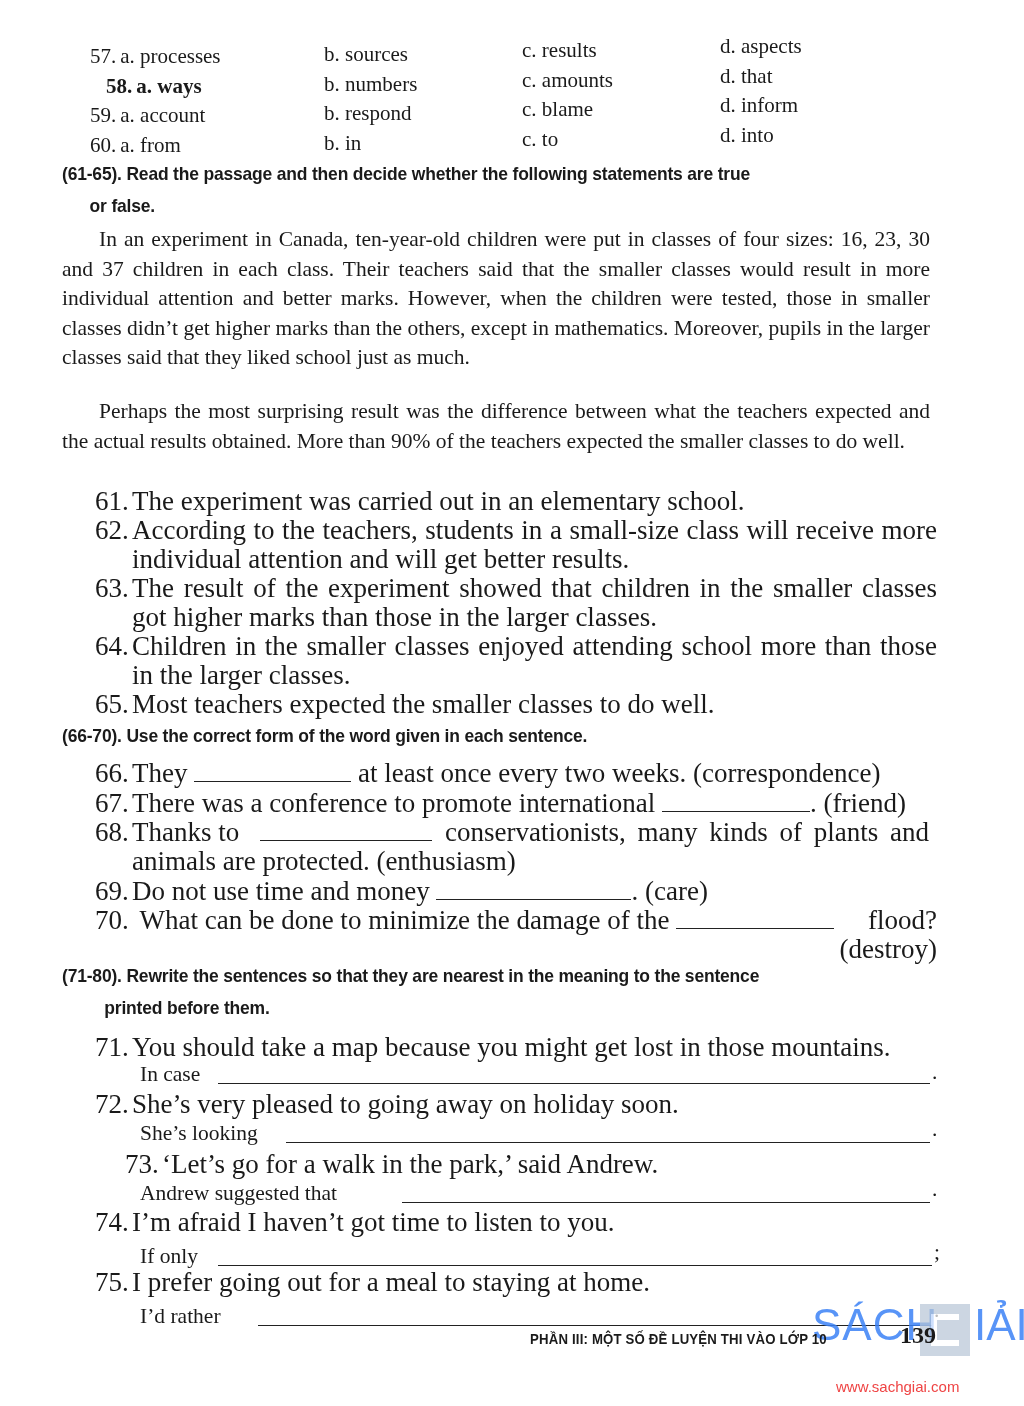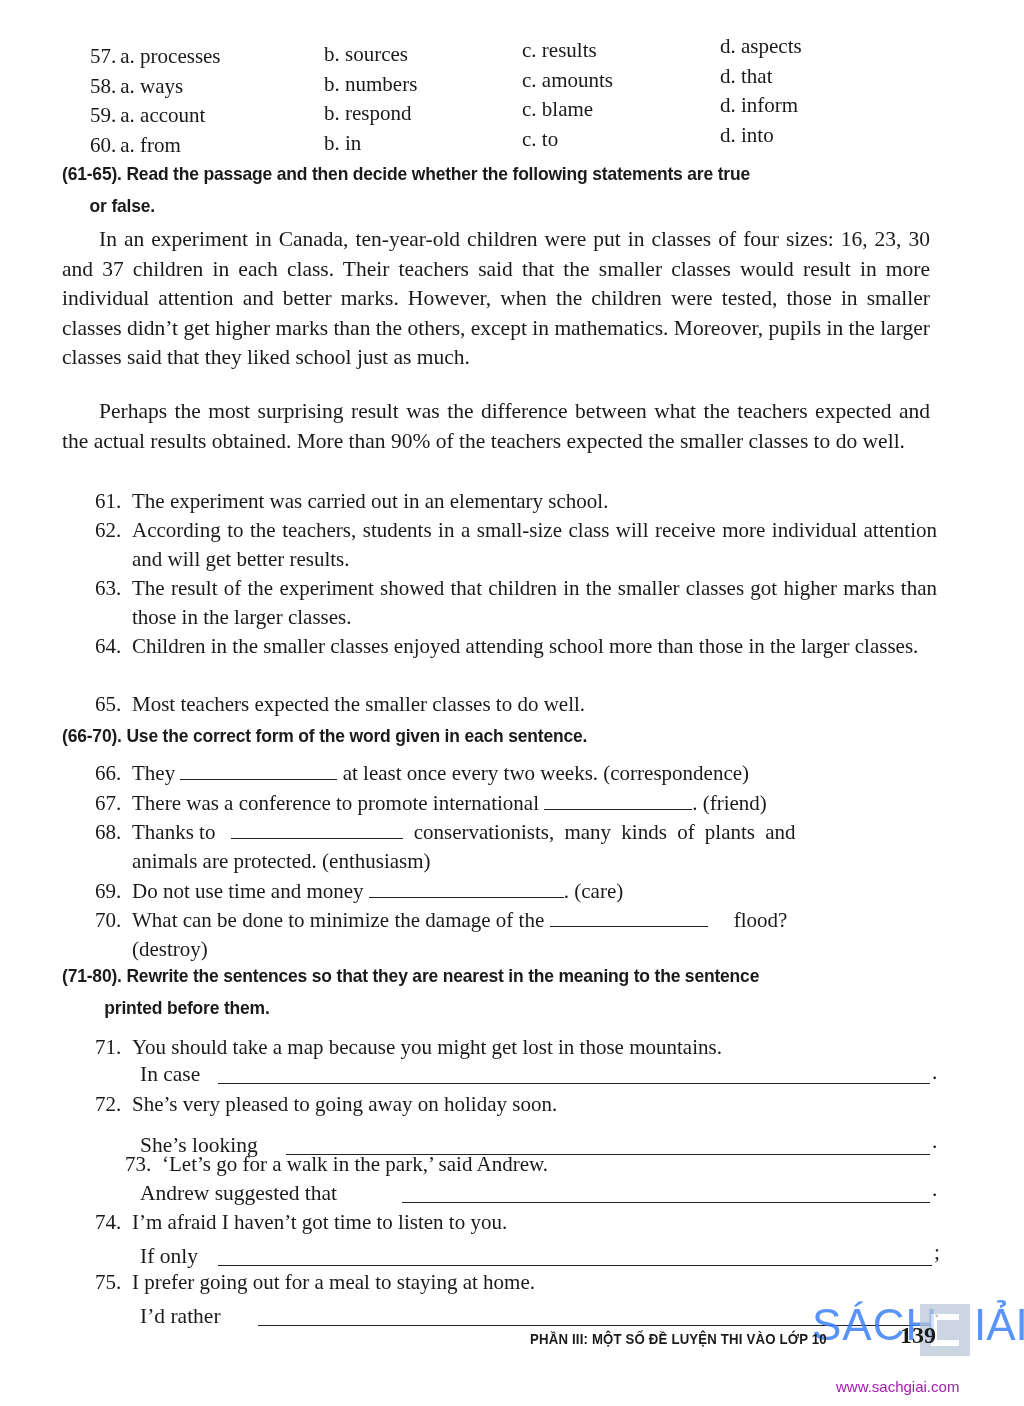--- a/index.html
+++ b/index.html
@@ -15,49 +15,49 @@
       position: absolute; left: 62px; width: 880px;
       font-family: "Liberation Sans", sans-serif; font-weight: bold; font-size: 19px;
       transform: scaleX(0.92); transform-origin: left top; line-height: 32px; letter-spacing: -0.2px;
     }
     .heading .indent { display: block; padding-left: 30px; }
     .para {
       position: absolute; left: 62px; width: 868px;
       font-family: "Liberation Serif", serif; font-size: 21.5px; line-height: 29.6px;
       text-align: justify; text-indent: 37px;
     }
-    .item { position: absolute; left: 95px; width: 842px; font-family: "Liberation Serif", serif; font-size: 21px; line-height: 28.5px; }
+    .item { position: absolute; left: 95px; width: 842px; font-family: "Liberation Serif", serif; font-size: 27px; line-height: 28.5px; }
     .item .n { position: absolute; left: 0; top: 0; }
     .item .t { display: block; padding-left: 37px; text-align: justify; }
     .blank { display: inline-block; border-bottom: 1.3px solid #222; height: 16px; vertical-align: baseline; }
     .rewrite { position: absolute; left: 140px; height: 28px; font-family: "Liberation Serif", serif; font-size: 21.5px; }
     .rewrite .line { position: absolute; bottom: 6px; border-bottom: 1.4px solid #222; }
     .footer-title {
       position: absolute; left: 530px; top: 1330px; font-family: "Liberation Sans", sans-serif;
       font-weight: bold; font-size: 15px; transform: scaleX(0.88); transform-origin: left top; letter-spacing: 0.2px;
     }
     .page-number { position: absolute; left: 900px; top: 1322px; font-family: "Liberation Serif", serif; font-weight: bold; font-size: 24px; }
     .wm-text { position: absolute; font-family: "Liberation Sans", sans-serif; color: #3b82f6; opacity: 0.85; }
     .wm-box { position: absolute; left: 920px; top: 1304px; width: 50px; height: 52px; background: #b7c6d6; opacity: 0.7; }
     .wm-box::after { content: ""; position: absolute; left: 11px; top: 10px; width: 28px; height: 32px; border: 6px solid #fff; border-right: none; box-sizing: border-box; }
-    .wm-url { position: absolute; left: 836px; top: 1378px; font-family: "Liberation Sans", sans-serif; font-size: 15px; color: #a21caf; }
+    .wm-url { position: absolute; left: 836px; top: 1378px; font-family: "Liberation Sans", sans-serif; font-size: 15px; color: #ef4444; }
   </style>
 </head>
 <body>
 
 <div class="page">
 
   <div class="opt-row" style="top:42px;">
     <span class="opt" style="left:0;top:2px;"><span class="num">57.</span><span>a. processes</span></span>
     <span class="opt" style="left:234px;">b. sources</span>
     <span class="opt" style="left:432px;top:-4px;">c. results</span>
     <span class="opt" style="left:630px;top:-8px;">d. aspects</span>
   </div>
   <div class="opt-row" style="top:72px;">
-    <span class="opt" style="left:0;top:2px;"><span class="num">58.</span><span>a. ways</span></span>
+    <span class="opt" style="left:16px;top:2px;font-weight:bold;"><span class="num">58.</span><span>a. ways</span></span>
     <span class="opt" style="left:234px;">b. numbers</span>
     <span class="opt" style="left:432px;top:-4px;">c. amounts</span>
     <span class="opt" style="left:630px;top:-8px;">d. that</span>
   </div>
   <div class="opt-row" style="top:101px;">
     <span class="opt" style="left:0;top:2px;"><span class="num">59.</span><span>a. account</span></span>
     <span class="opt" style="left:234px;">b. respond</span>
     <span class="opt" style="left:432px;top:-4px;">c. blame</span>
     <span class="opt" style="left:630px;top:-8px;">d. inform</span>
   </div>
@@ -112,21 +112,21 @@
   <div class="item" style="top:818px;">
     <span class="n">68.</span>
     <span class="t" style="text-align:left;"><span>Thanks to</span>&nbsp;&nbsp; <span class="blank" style="width:172px;"></span>&nbsp; <span style="word-spacing:5px;">conservationists, many kinds of plants and</span><br><span>animals are protected. (enthusiasm)</span></span>
   </div>
   <div class="item" style="top:877px;">
     <span class="n">69.</span>
     <span class="t"><span>Do not use time and money</span> <span class="blank" style="width:195px;"></span><span>. (care)</span></span>
   </div>
   <div class="item" style="top:906px;">
     <span class="n">70.</span>
-    <span class="t" style="text-align:left;"><span>What can be done to minimize the damage of the</span> <span class="blank" style="width:158px;"></span>&nbsp;&nbsp;&nbsp;&nbsp; <span>flood?</span><br><span>(destroy)</span></span>
+    <span class="t" style="text-align:right;"><span>What can be done to minimize the damage of the</span> <span class="blank" style="width:158px;"></span>&nbsp;&nbsp;&nbsp;&nbsp; <span>flood?</span><br><span>(destroy)</span></span>
   </div>
 
   <div class="heading" style="top:960px;">
     <span>(71-80). Rewrite the sentences so that they are nearest in the meaning to the sentence</span>
     <span class="indent" style="padding-left:46px;">printed before them.</span>
   </div>
 
   <div class="item" style="top:1033px;">
     <span class="n">71.</span>
     <span class="t">You should take a map because you might get lost in those mountains.</span>
@@ -134,21 +134,21 @@
   <div class="rewrite" style="top:1062px; width:800px;">
     <span>In case</span>
     <span class="line" style="left:78px; width:712px;"></span>
     <span style="position:absolute; left:792px; top:-2px;">.</span>
   </div>
 
   <div class="item" style="top:1090px;">
     <span class="n">72.</span>
     <span class="t">She’s very pleased to going away on holiday soon.</span>
   </div>
-  <div class="rewrite" style="top:1121px; width:800px;margin-top:12px;">
+  <div class="rewrite" style="top:1121px; width:800px;">
     <span>She’s looking</span>
     <span class="line" style="left:146px; width:644px;"></span>
     <span style="position:absolute; left:792px; top:-4px;">.</span>
   </div>
 
   <div class="item" style="top:1150px;margin-left:30px;">
     <span class="n">73.</span>
     <span class="t">‘Let’s go for a walk in the park,’ said Andrew.</span>
   </div>
   <div class="rewrite" style="top:1181px; width:800px;">

